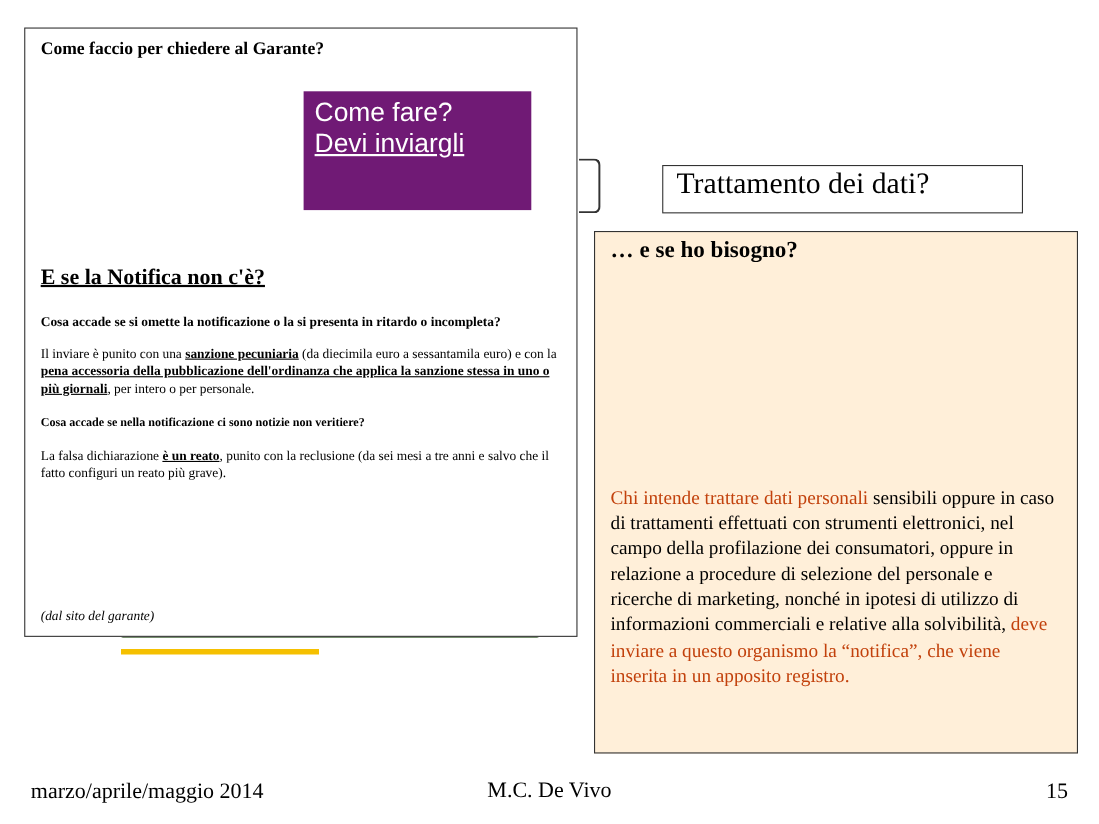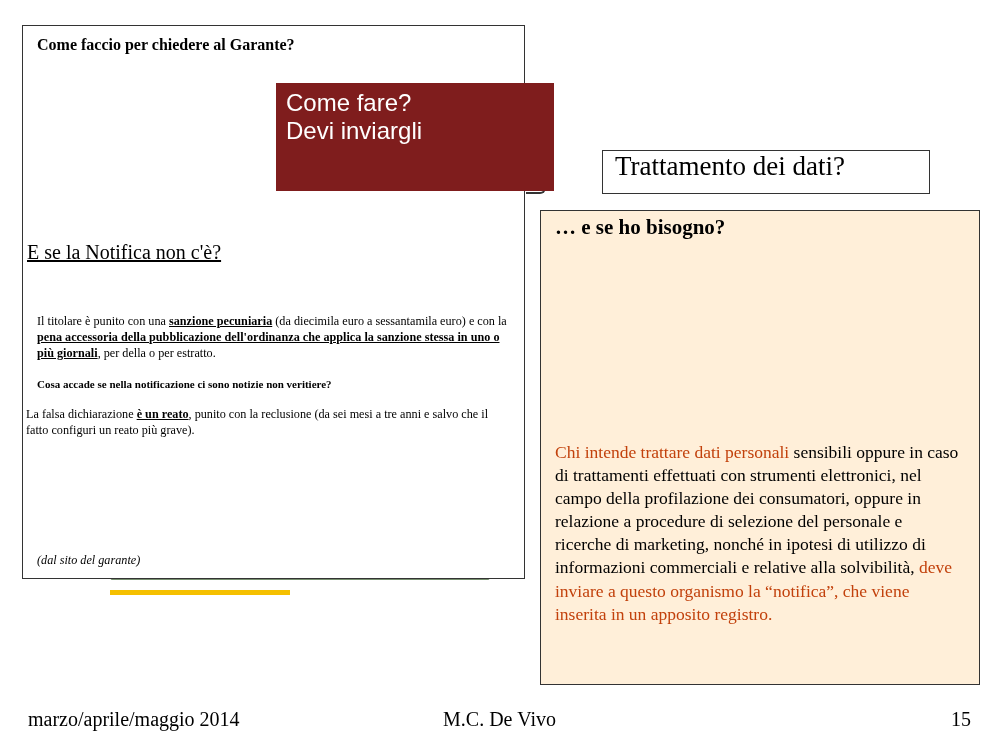--- a/index.html
+++ b/index.html
@@ -23,30 +23,30 @@
     }
     .left-title {
       font-size: 16px;
       font-weight: bold;
       margin-bottom: 6px;
     }
     .orange-box {
       position: absolute;
       top: 57px;
       left: 253px;
-      width: 278px;
+      width: 207px;
       height: 108px;
-      background: #7f1d1d;
+      background: #701a75;
       padding: 6px 0 6px 10px;
       font-family: "Comic Sans MS", cursive, sans-serif;
       color: #ffffff;
       line-height: 1.15;
     }
     .orange-line1 { font-size: 24px; }
-    .orange-line2 { font-size: 24px; }
+    .orange-line2 { font-size: 24px; text-decoration: underline; }
     .orange-line3 { font-size: 24px; }
     .notifica-chip {
       display: inline-block;
       background: #ffffff;
       color: #515151;
       font-family: "Comic Sans MS", cursive;
       font-size: 24px;
       padding: 0 8px;
       border-radius: 2px;
       margin-left: 2px;
@@ -58,23 +58,23 @@
       width: 20px;
       height: 50px;
       border: 2px solid #333;
       border-left: none;
       border-radius: 0 6px 6px 0;
       background: #fff;
     }
     .sub-heading {
       position: absolute;
       top: 215px;
-      left: 4px;
+      left: 14px;
       font-size: 20px;
-      font-weight: normal;
+      font-weight: bold;
       text-decoration: underline;
     }
     .q1 {
       position: absolute;
       top: 259px;
       left: 14px;
       width: 475px;
       font-size: 12.2px;
       font-weight: bold;
     }
@@ -91,21 +91,21 @@
       position: absolute;
       top: 352px;
       left: 14px;
       width: 475px;
       font-size: 11px;
       font-weight: bold;
     }
     .a2 {
       position: absolute;
       top: 381px;
-      left: 3px;
+      left: 14px;
       width: 475px;
       font-size: 12.2px;
       line-height: 1.3;
     }
     .source-note {
       position: absolute;
       bottom: 10px;
       left: 14px;
       font-size: 12.2px;
       font-style: italic;
@@ -191,22 +191,23 @@
 <div class="left-panel">
   <div class="left-title">Come faccio per chiedere al Garante?</div>
 
   <div class="orange-box">
     <div class="orange-line1">Come fare?</div>
     <div class="orange-line2">Devi inviargli</div>
   </div>
 
   <div class="sub-heading">E se la Notifica non c'è?</div>
 
+  <div class="q1">Cosa accade se si omette la notificazione o la si presenta in ritardo o incompleta?</div>
   <div class="a1">
-    <span>Il titolare è punito con una </span><span class="u">sanzione pecuniaria</span><span> (da diecimila euro a sessantamila euro) e con la </span><span class="u">pena accessoria della pubblicazione dell'ordinanza che applica la sanzione stessa in uno o più giornali</span><span>, per della o per estratto.</span>
+    <span>Il inviare è punito con una </span><span class="u">sanzione pecuniaria</span><span> (da diecimila euro a sessantamila euro) e con la </span><span class="u">pena accessoria della pubblicazione dell'ordinanza che applica la sanzione stessa in uno o più giornali</span><span>, per intero o per personale.</span>
   </div>
 
   <div class="q2">Cosa accade se nella notificazione ci sono notizie non veritiere?</div>
   <div class="a2">
     <span>La falsa dichiarazione </span><span class="u">è un reato</span><span>, punito con la reclusione (da sei mesi a tre anni e salvo che il fatto configuri un reato più grave).</span>
   </div>
 
   <div class="source-note">(dal sito del garante)</div>
 </div>
 

